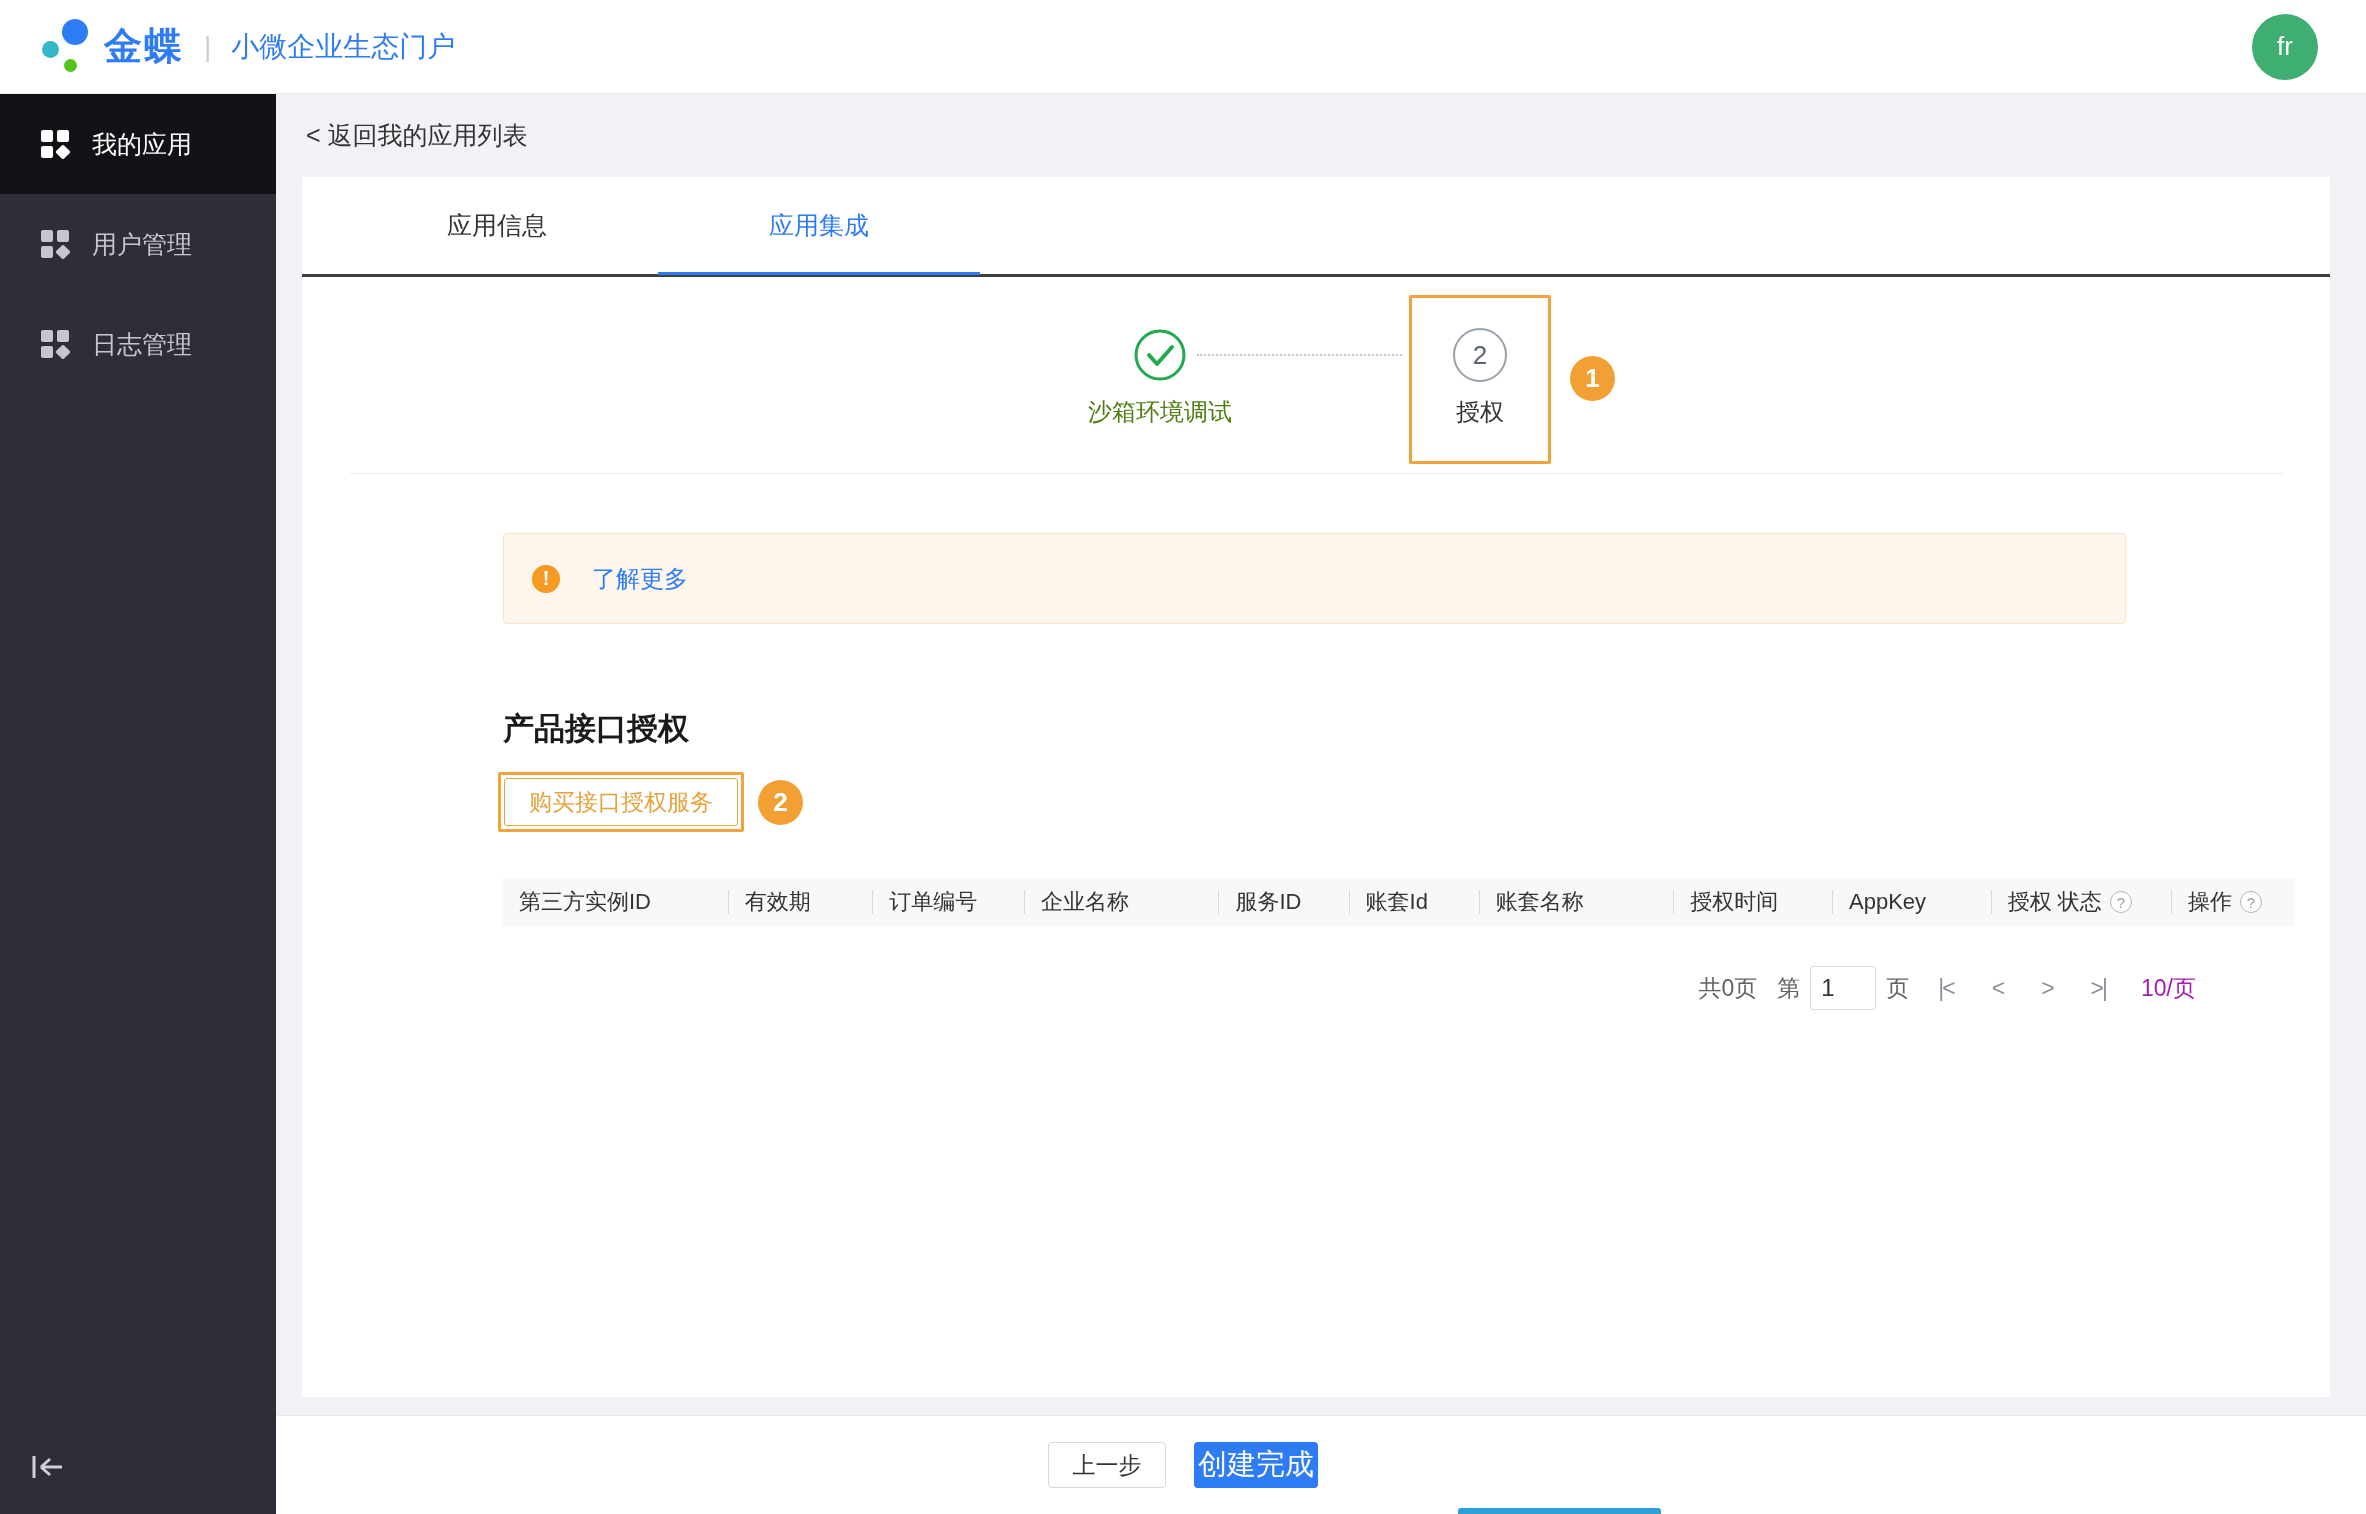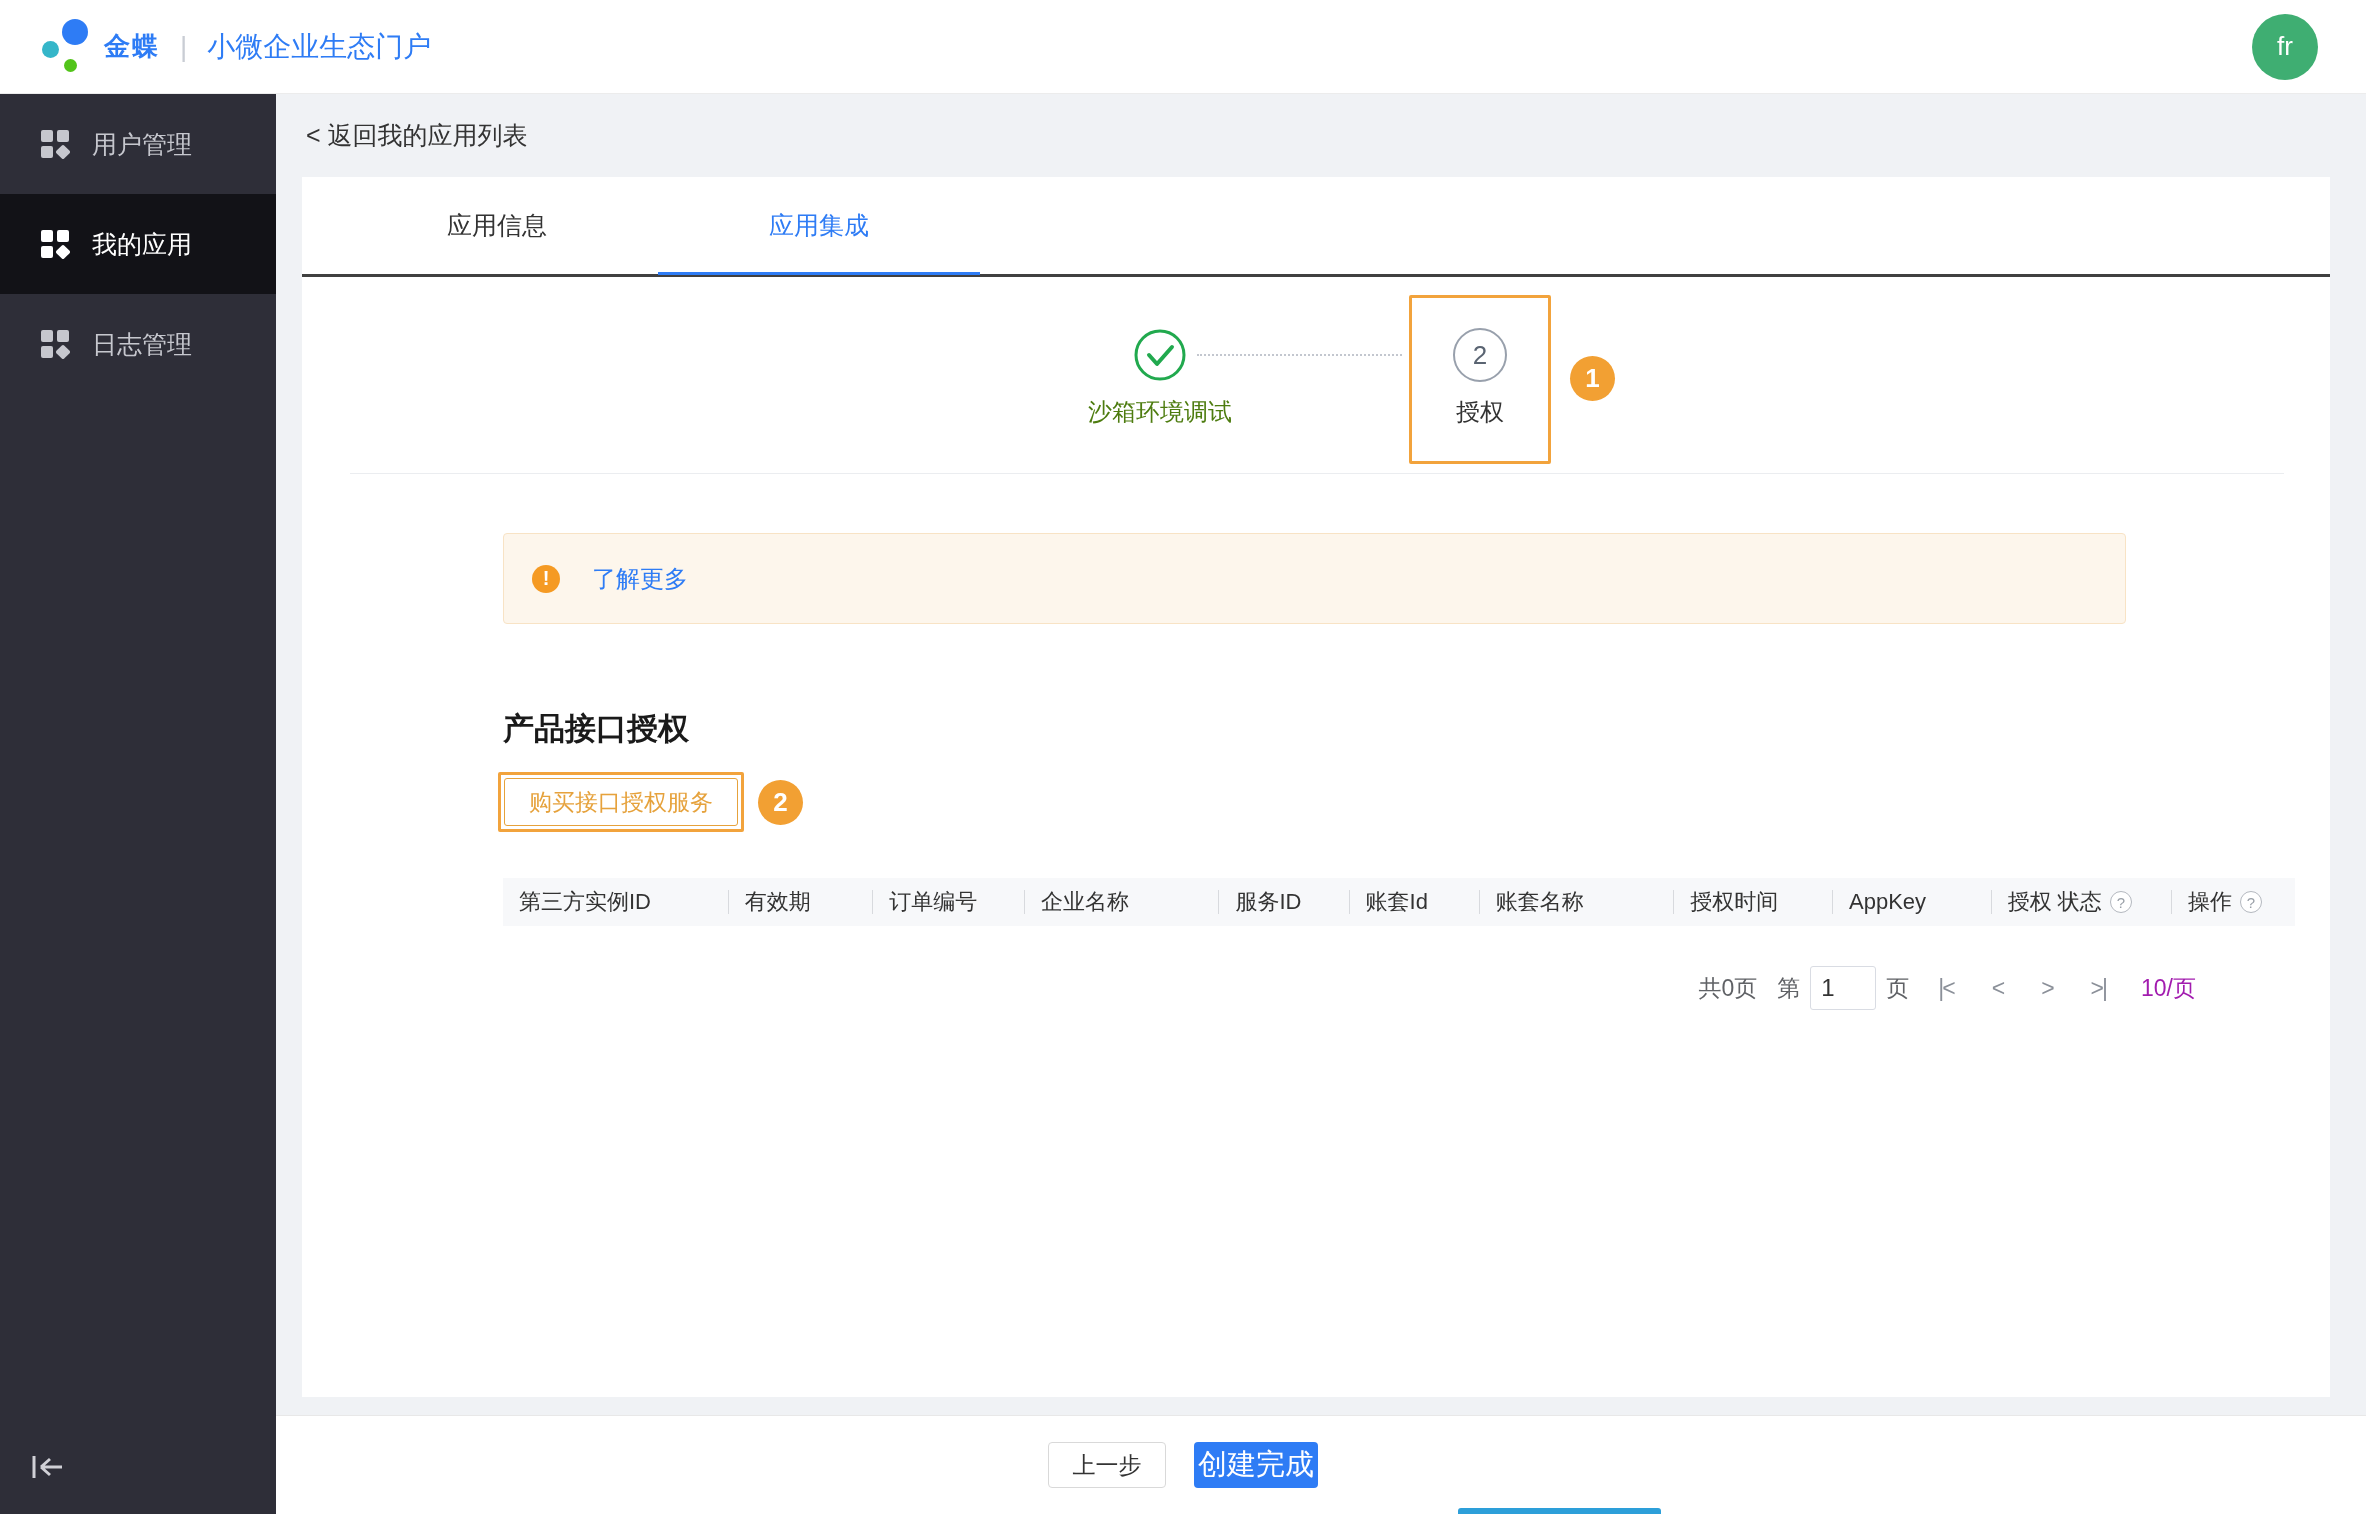--- a/index.html
+++ b/index.html
@@ -15,21 +15,21 @@
     background:#fff; border-bottom:1px solid #ececec; z-index:20;
     display:flex; align-items:center; justify-content:space-between;
     padding:0 48px 0 38px;
   }
   .brand { display:flex; align-items:center; cursor:pointer; }
   .logo-mark { width:52px; height:60px; position:relative; margin-right:14px; }
   .logo-mark .dot { position:absolute; border-radius:50%; }
   .dot-blue  { width:26px; height:26px; background:#2e7cf5; left:24px; top:2px; }
   .dot-teal  { width:17px; height:17px; background:#35b6c9; left:4px;  top:24px; }
   .dot-green { width:13px; height:13px; background:#52c41a; left:26px; top:42px; }
-  .brand-name { font-size:26px; font-weight:bold; color:#2e7cf5; letter-spacing:2px; }
+  .brand-name { font-size:38px; font-weight:bold; color:#2e7cf5; letter-spacing:2px; }
   .brand-divider { font-size:28px; color:#c9cdd4; margin:0 20px; font-weight:300; }
   .portal-name { font-size:28px; color:#2e7cf5; }
   .avatar {
     width:66px; height:66px; border-radius:50%; background:#3fae72;
     color:#fff; font-size:26px; display:flex; align-items:center; justify-content:center;
     cursor:pointer;
   }
 
   
   .sidebar {
@@ -197,42 +197,42 @@
       <div class="dot dot-green"></div>
     </div>
     <span class="brand-name">金蝶</span>
     <span class="brand-divider">|</span>
     <span class="portal-name">小微企业生态门户</span>
   </div>
   <div class="avatar">fr</div>
 </div>
 
 <div class="sidebar">
+  <div class="side-item active">
+    <span class="grid-icon">
+      <svg viewBox="0 0 30 30" fill="currentColor">
+        <rect x="1" y="1" width="12" height="12" rx="2"></rect>
+        <rect x="17" y="1" width="12" height="12" rx="2"></rect>
+        <rect x="1" y="17" width="12" height="12" rx="2"></rect>
+        <rect x="17.5" y="17.5" width="11" height="11" rx="2" transform="rotate(45 23 23)"></rect>
+      </svg>
+    </span>
+    <span>我的应用</span>
+  </div>
   <div class="side-item">
     <span class="grid-icon">
       <svg viewBox="0 0 30 30" fill="currentColor">
         <rect x="1" y="1" width="12" height="12" rx="2"></rect>
         <rect x="17" y="1" width="12" height="12" rx="2"></rect>
         <rect x="1" y="17" width="12" height="12" rx="2"></rect>
         <rect x="17.5" y="17.5" width="11" height="11" rx="2" transform="rotate(45 23 23)"></rect>
       </svg>
     </span>
     <span>用户管理</span>
   </div>
-  <div class="side-item active">
-    <span class="grid-icon">
-      <svg viewBox="0 0 30 30" fill="currentColor">
-        <rect x="1" y="1" width="12" height="12" rx="2"></rect>
-        <rect x="17" y="1" width="12" height="12" rx="2"></rect>
-        <rect x="1" y="17" width="12" height="12" rx="2"></rect>
-        <rect x="17.5" y="17.5" width="11" height="11" rx="2" transform="rotate(45 23 23)"></rect>
-      </svg>
-    </span>
-    <span>我的应用</span>
-  </div>
   <div class="side-item">
     <span class="grid-icon">
       <svg viewBox="0 0 30 30" fill="currentColor">
         <rect x="1" y="1" width="12" height="12" rx="2"></rect>
         <rect x="17" y="1" width="12" height="12" rx="2"></rect>
         <rect x="1" y="17" width="12" height="12" rx="2"></rect>
         <rect x="17.5" y="17.5" width="11" height="11" rx="2" transform="rotate(45 23 23)"></rect>
       </svg>
     </span>
     <span>日志管理</span>

